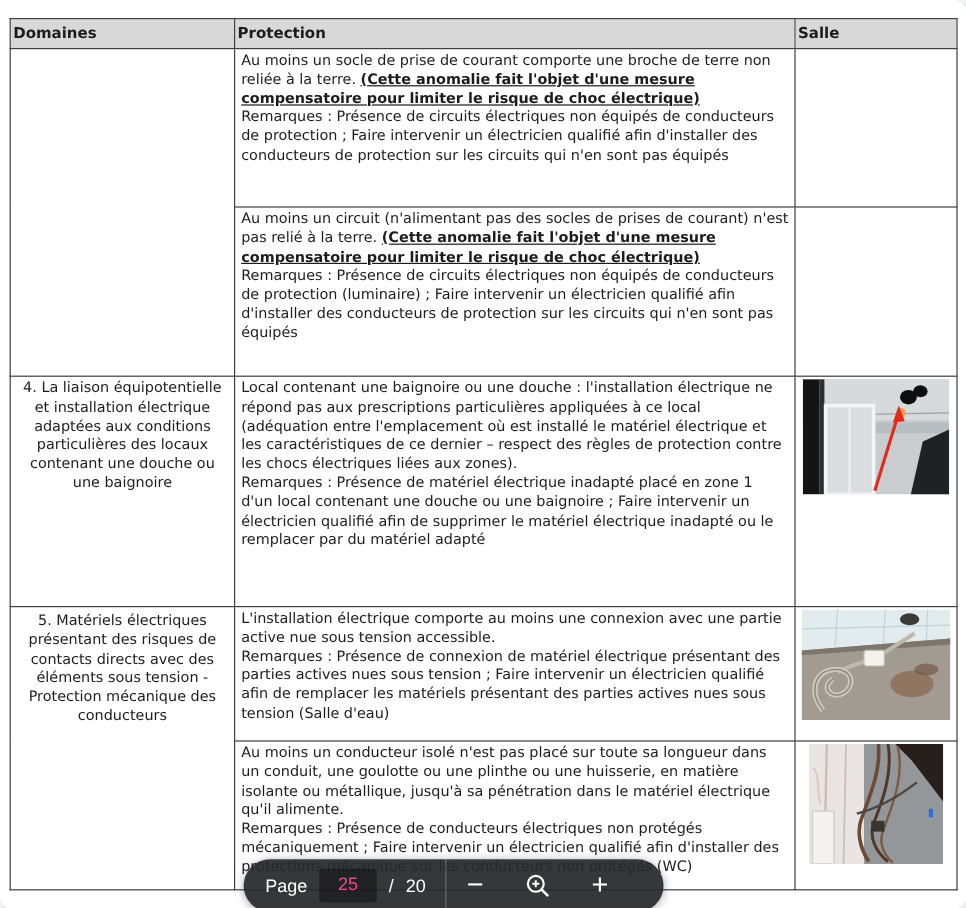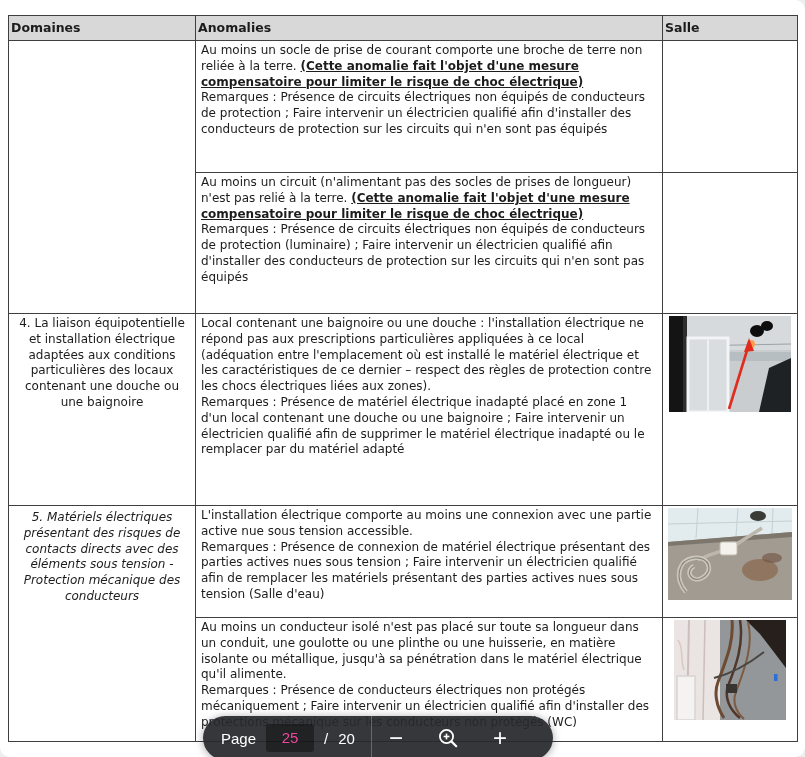--- a/index.html
+++ b/index.html
@@ -21,21 +21,21 @@
     font-size:12px;line-height:15.8px;color:#1c1c1c;
     padding:2px 5px;vertical-align:top;overflow:hidden;
   }
   table.report th{
     background:#d8d8d8;font-weight:bold;font-size:12.5px;
     text-align:left;padding:4px 2px;
   }
   td.domain{
     text-align:center;vertical-align:middle;
   }
-  td.domain.vtop{vertical-align:top;padding-top:4px;font-style:italic;}
+  td.domain.vtop{vertical-align:top;padding-top:4px;}
   td.anomaly{white-space:pre-line;}
   .bold-underline{font-weight:bold;text-decoration:underline;}
   td.photo-cell{text-align:center;padding:2px;vertical-align:middle;}
   td.photo-cell.vtop{vertical-align:top;padding-top:2px;}
   td.photo-cell svg{display:inline-block;vertical-align:middle;}
 
   
   .pager{
     position:absolute;left:203px;top:716px;width:350px;height:44px;
     background:rgba(38,40,43,0.93);border-radius:22px;
@@ -67,33 +67,33 @@
 
   <table class="report">
     <colgroup>
       <col style="width:187px">
         <col style="width:467px">
         <col style="width:135px">
     </colgroup>
     <tbody>
         <tr style="height:25px;">
       <th>Domaines</th>
-      <th>Anomalies</th>
+      <th>Protection</th>
       <th>Salle</th>
     </tr>
 
     <tr style="height:132px;">
       <td class="domain" rowspan="2"></td>
       <td class="anomaly"><span>Au moins un socle de prise de courant comporte une broche de terre non reliée à la terre. </span><span class="bold-underline">(Cette anomalie fait l'objet d'une mesure compensatoire pour limiter le risque de choc électrique)</span><span>
 Remarques : Présence de circuits électriques non équipés de conducteurs de protection ; Faire intervenir un électricien qualifié afin d'installer des conducteurs de protection sur les circuits qui n'en sont pas équipés</span></td>
       <td class="photo-cell"></td>
     </tr>
 
     <tr style="height:141px;">
-      <td class="anomaly"><span>Au moins un circuit (n'alimentant pas des socles de prises de longueur) n'est pas relié à la terre. </span><span class="bold-underline">(Cette anomalie fait l'objet d'une mesure compensatoire pour limiter le risque de choc électrique)</span><span>
+      <td class="anomaly"><span>Au moins un circuit (n'alimentant pas des socles de prises de courant) n'est pas relié à la terre. </span><span class="bold-underline">(Cette anomalie fait l'objet d'une mesure compensatoire pour limiter le risque de choc électrique)</span><span>
 Remarques : Présence de circuits électriques non équipés de conducteurs de protection (luminaire) ; Faire intervenir un électricien qualifié afin d'installer des conducteurs de protection sur les circuits qui n'en sont pas équipés</span></td>
       <td class="photo-cell"></td>
     </tr>
 
     <tr style="height:192px;">
       <td class="domain">4. La liaison équipotentielle et installation électrique adaptées aux conditions particulières des locaux contenant une douche ou une baignoire</td>
       <td class="anomaly"><span>Local contenant une baignoire ou une douche : l'installation électrique ne répond pas aux prescriptions particulières appliquées à ce local (adéquation entre l'emplacement où est installé le matériel électrique et les caractéristiques de ce dernier – respect des règles de protection contre les chocs électriques liées aux zones).
 Remarques : Présence de matériel électrique inadapté placé en zone 1 d'un local contenant une douche ou une baignoire ; Faire intervenir un électricien qualifié afin de supprimer le matériel électrique inadapté ou le remplacer par du matériel adapté</span></td>
       <td class="photo-cell">
         

